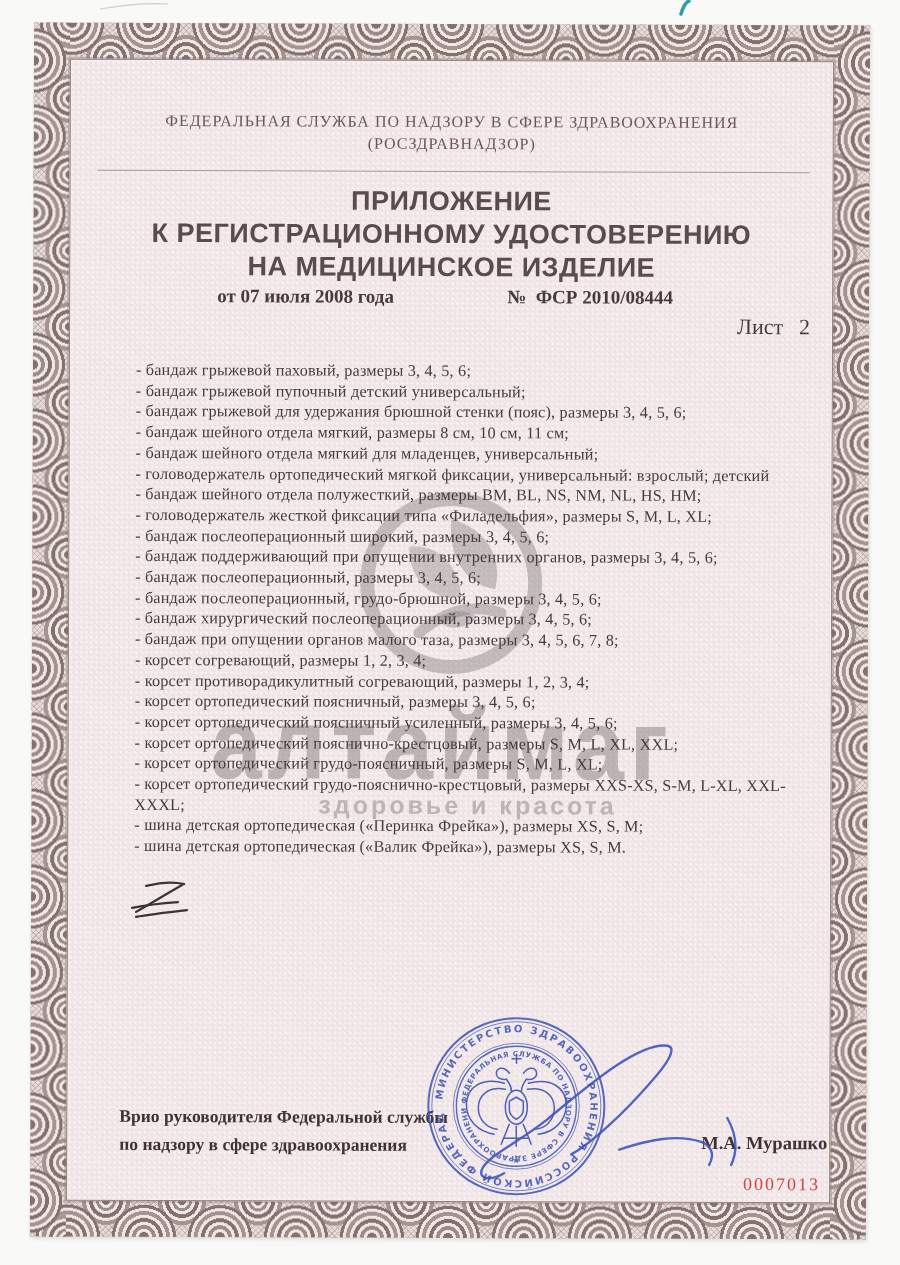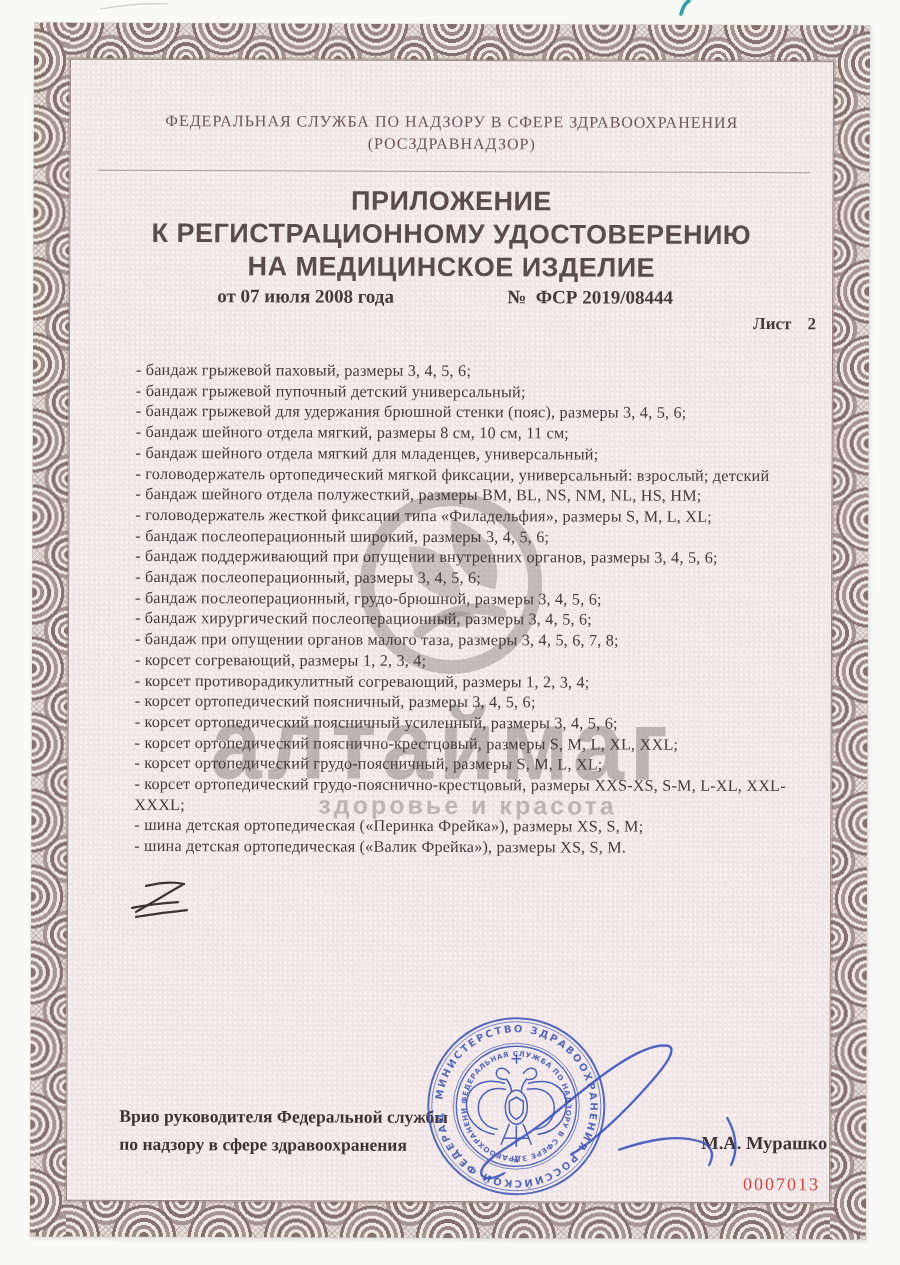--- a/index.html
+++ b/index.html
@@ -54,22 +54,22 @@
     color:#6b5659; font-size:16px; letter-spacing:1px; line-height:22px;}
   .divider{position:absolute; top:110px; left:27px; width:712px; height:0;
     border-top:1px solid #ab9a96;}
   .title{position:absolute; top:124px; left:0; right:0; text-align:center;
     font-family:"Liberation Sans", sans-serif; font-weight:bold;
     color:#5a4b4d; font-size:27px; line-height:33px; letter-spacing:.5px;}
   .dateline{position:absolute; top:225px; left:0; right:0; height:24px;
     font-weight:bold; font-size:19px; color:#473a3d;}
   .date-text{position:absolute; left:147px; white-space:pre;}
   .number-text{position:absolute; left:437px; white-space:pre;}
-  .sheetline{position:absolute; top:252px; left:667px; font-weight:bold;
-    font-size:17px; color:#473a3d;margin-left:16px;}
+  .sheetline{position:absolute; top:252px; left:667px; font-weight:normal;
+    font-size:22px; color:#473a3d;}
   .sheetline .num{margin-left:16px;}
   .list{position:absolute; top:300px; left:66px; width:662px;
     font-size:16.2px; line-height:20.7px; letter-spacing:.2px; color:#453b3e;}
   .list .item{margin:0;}
   
   .signer{position:absolute; left:52px; top:1042px; font-weight:bold;
     font-size:17.5px; line-height:28px; color:#3e3234;}
   .signer-name{position:absolute; left:610px; top:1071px; font-weight:bold;
     font-size:18.5px; color:#3e3234;margin-left:24px;}
   .serial{position:absolute; left:676px; top:1112px;
@@ -131,21 +131,21 @@
         <div class="divider"></div>
 
         <div class="title">
           <div>ПРИЛОЖЕНИЕ</div>
           <div>К РЕГИСТРАЦИОННОМУ УДОСТОВЕРЕНИЮ</div>
           <div>НА МЕДИЦИНСКОЕ ИЗДЕЛИЕ</div>
         </div>
 
         <div class="dateline">
           <span class="date-text">от 07 июля 2008 года</span>
-          <span class="number-text">№  ФСР 2019/08444</span>
+          <span class="number-text">№  ФСР 2010/08444</span>
         </div>
 
         <div class="sheetline">
           <span>Лист</span><span class="num">2</span>
         </div>
 
         <div class="list">
             <div class="item">- бандаж грыжевой паховый, размеры 3, 4, 5, 6;</div>
             <div class="item">- бандаж грыжевой пупочный детский универсальный;</div>
             <div class="item">- бандаж грыжевой для удержания брюшной стенки (пояс), размеры 3, 4, 5, 6;</div>

